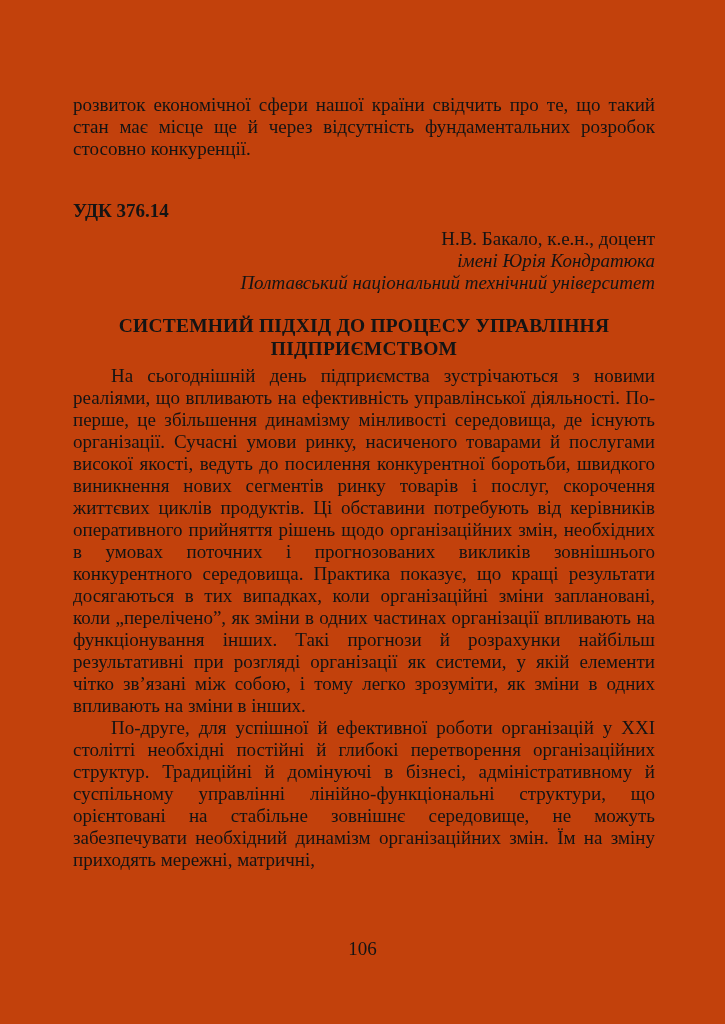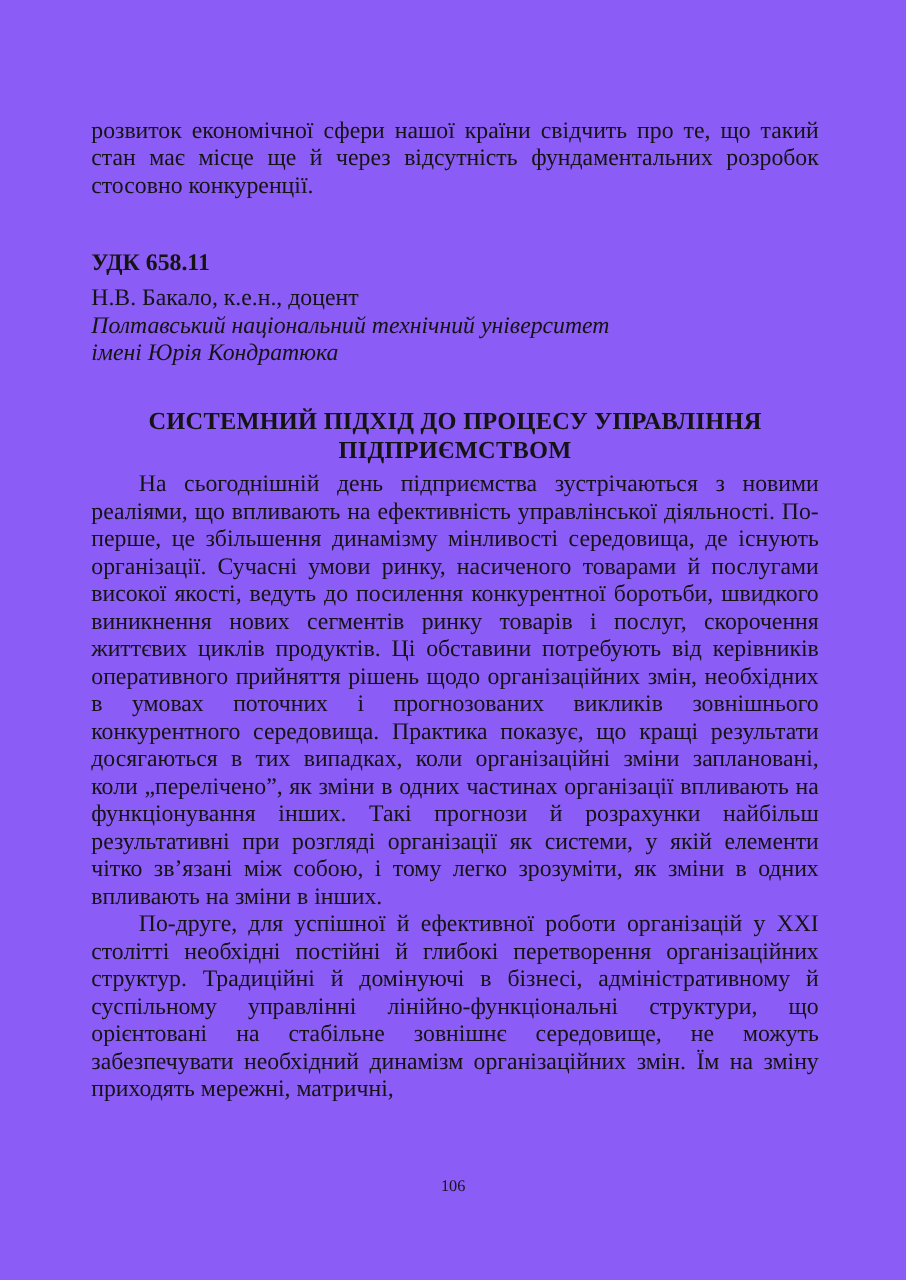--- a/index.html
+++ b/index.html
@@ -4,21 +4,21 @@
 <style>
   html, body {
     margin: 0;
     padding: 0;
     background: #ffffff;
   }
   .page {
     position: relative;
     width: 725px;
     height: 1024px;
-    background: #8b5cf6;
+    background: #c2410c;
     font-family: "Liberation Serif", "DejaVu Serif", serif;
     color: #141414;
     overflow: hidden;
   }
   .content {
     position: absolute;
     left: 73px;
     top: 94px;
     width: 582px;
     font-size: 19px;
@@ -28,66 +28,67 @@
     margin: 0;
     text-align: justify;
   }
   .udc {
     margin: 40px 0 0 0;
     font-weight: bold;
     text-align: left;
   }
   .authors {
     margin-top: 6px;
+    text-align: right;
   }
   .authors div {
     line-height: 22px;
   }
   .affiliation {
     font-style: italic;
   }
   .title {
-    margin: 32px auto 0 auto;
+    margin: 20px auto 0 auto;
     max-width: 560px;
     font-size: 19.5px;
     line-height: 23px;
     font-weight: bold;
     text-align: center;
     letter-spacing: 0.2px;
   }
   .body-block {
     margin-top: 5px;
   }
   .body-para {
     text-indent: 38px;
   }
   .page-number {
     position: absolute;
     left: 0;
     right: 0;
     top: 938px;
     text-align: center;
-    font-size: 13px;
+    font-size: 19px;
     line-height: 22px;
   }
 </style>
 </head>
 <body>
 
 <div class="page">
   <div class="content">
 
     <p class="para">розвиток економічної сфери нашої країни свідчить про те, що такий стан має місце ще й через відсутність фундаментальних розробок стосовно конкуренції.</p>
 
-    <p class="udc">УДК 658.11</p>
+    <p class="udc">УДК 376.14</p>
 
     <div class="authors">
       <div>Н.В. Бакало, к.е.н., доцент</div>
+      <div class="affiliation">імені Юрія Кондратюка</div>
       <div class="affiliation">Полтавський національний технічний університет</div>
-      <div class="affiliation">імені Юрія Кондратюка</div>
     </div>
 
     <h1 class="title">СИСТЕМНИЙ ПІДХІД ДО ПРОЦЕСУ УПРАВЛІННЯ ПІДПРИЄМСТВОМ</h1>
 
     <div class="body-block">
       <p class="para body-para">На сьогоднішній день підприємства зустрічаються з новими реаліями, що впливають на ефективність управлінської діяльності. По-перше, це збільшення динамізму мінливості середовища, де існують організації. Сучасні умови ринку, насиченого товарами й послугами високої якості, ведуть до посилення конкурентної боротьби, швидкого виникнення нових сегментів ринку товарів і послуг, скорочення життєвих циклів продуктів. Ці обставини потребують від керівників оперативного прийняття рішень щодо організаційних змін, необхідних в умовах поточних і прогнозованих викликів зовнішнього конкурентного середовища. Практика показує, що кращі результати досягаються в тих випадках, коли організаційні зміни заплановані, коли „перелічено”, як зміни в одних частинах організації впливають на функціонування інших. Такі прогнози й розрахунки найбільш результативні при розгляді організації як системи, у якій елементи чітко зв’язані між собою, і тому легко зрозуміти, як зміни в одних впливають на зміни в інших.</p>
       <p class="para body-para">По-друге, для успішної й ефективної роботи організацій у XXI столітті необхідні постійні й глибокі перетворення організаційних структур. Традиційні й домінуючі в бізнесі, адміністративному й суспільному управлінні лінійно-функціональні структури, що орієнтовані на стабільне зовнішнє середовище, не можуть забезпечувати необхідний динамізм організаційних змін. Їм на зміну приходять мережні, матричні,</p>
     </div>
 
   </div>

